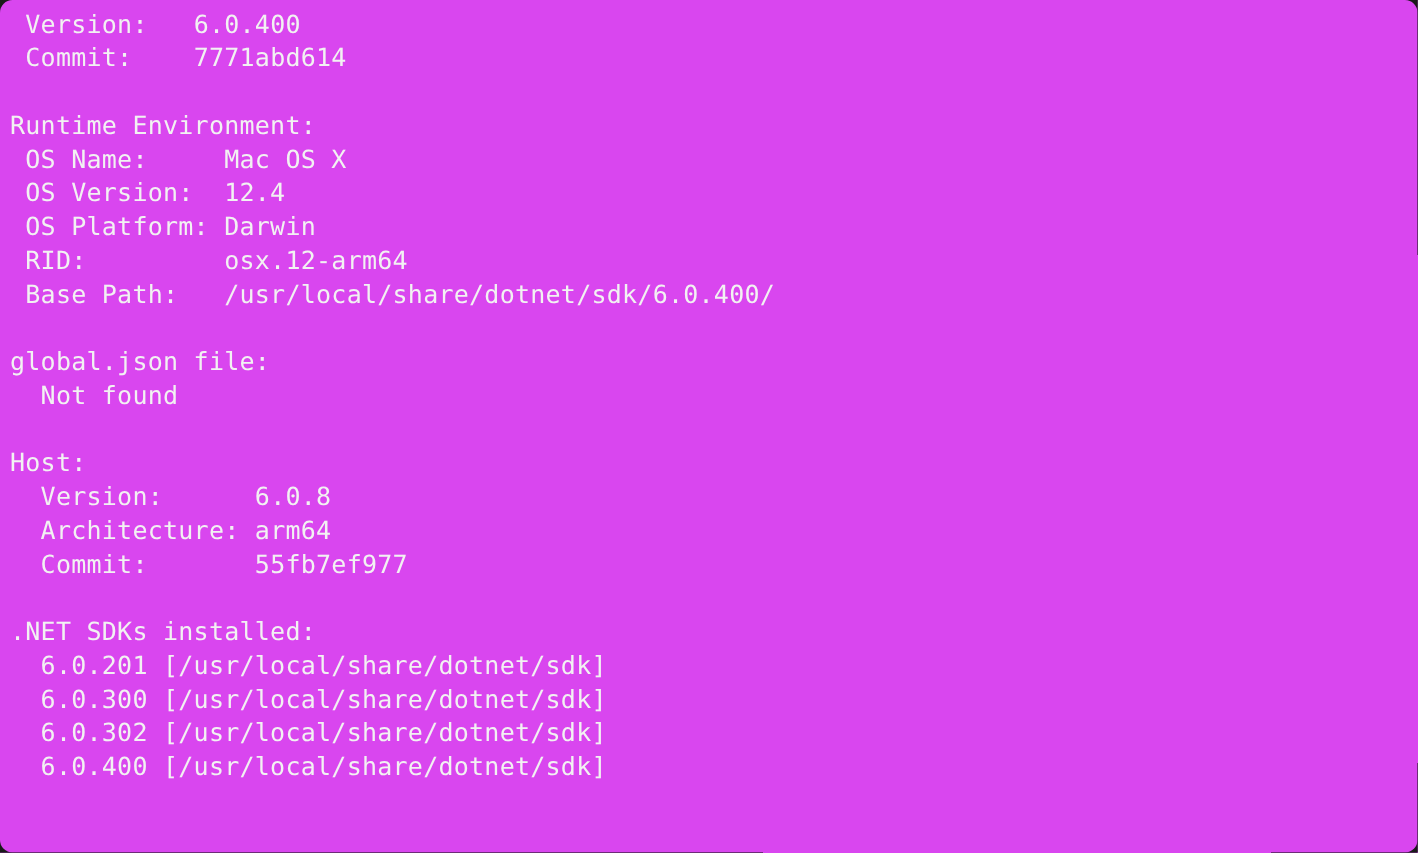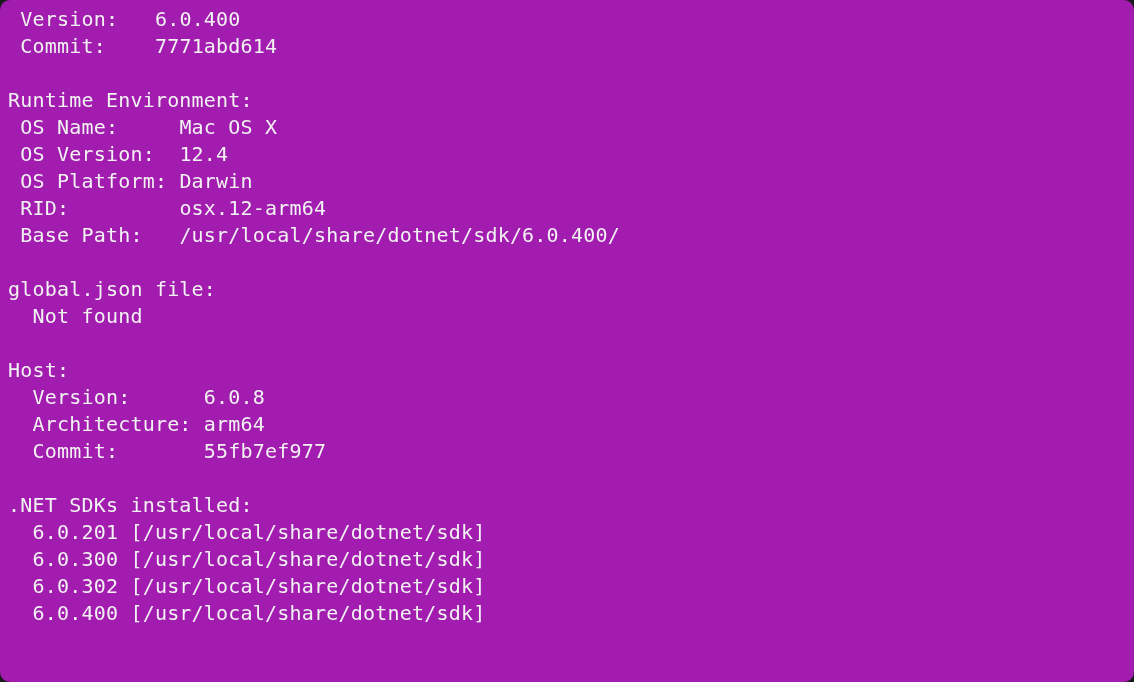--- a/index.html
+++ b/index.html
@@ -4,21 +4,21 @@
 <style>
   html, body {
     margin: 0;
     padding: 0;
     background: #1a1a1a;
     width: 1134px;
     height: 682px;
     overflow: hidden;
   }
   .terminal {
-    background: #a21caf;
+    background: #d946ef;
     color: #f2f2f2;
     font-family: "SF Mono", ui-monospace, Menlo, Monaco, Consolas, monospace;
     font-size: 20px;
     line-height: 27px;
     padding: 6px 8px 10px 8px;
     white-space: pre;
     letter-spacing: 0.2px;
     border-radius: 10px;
     box-sizing: border-box;
     width: 1134px;

